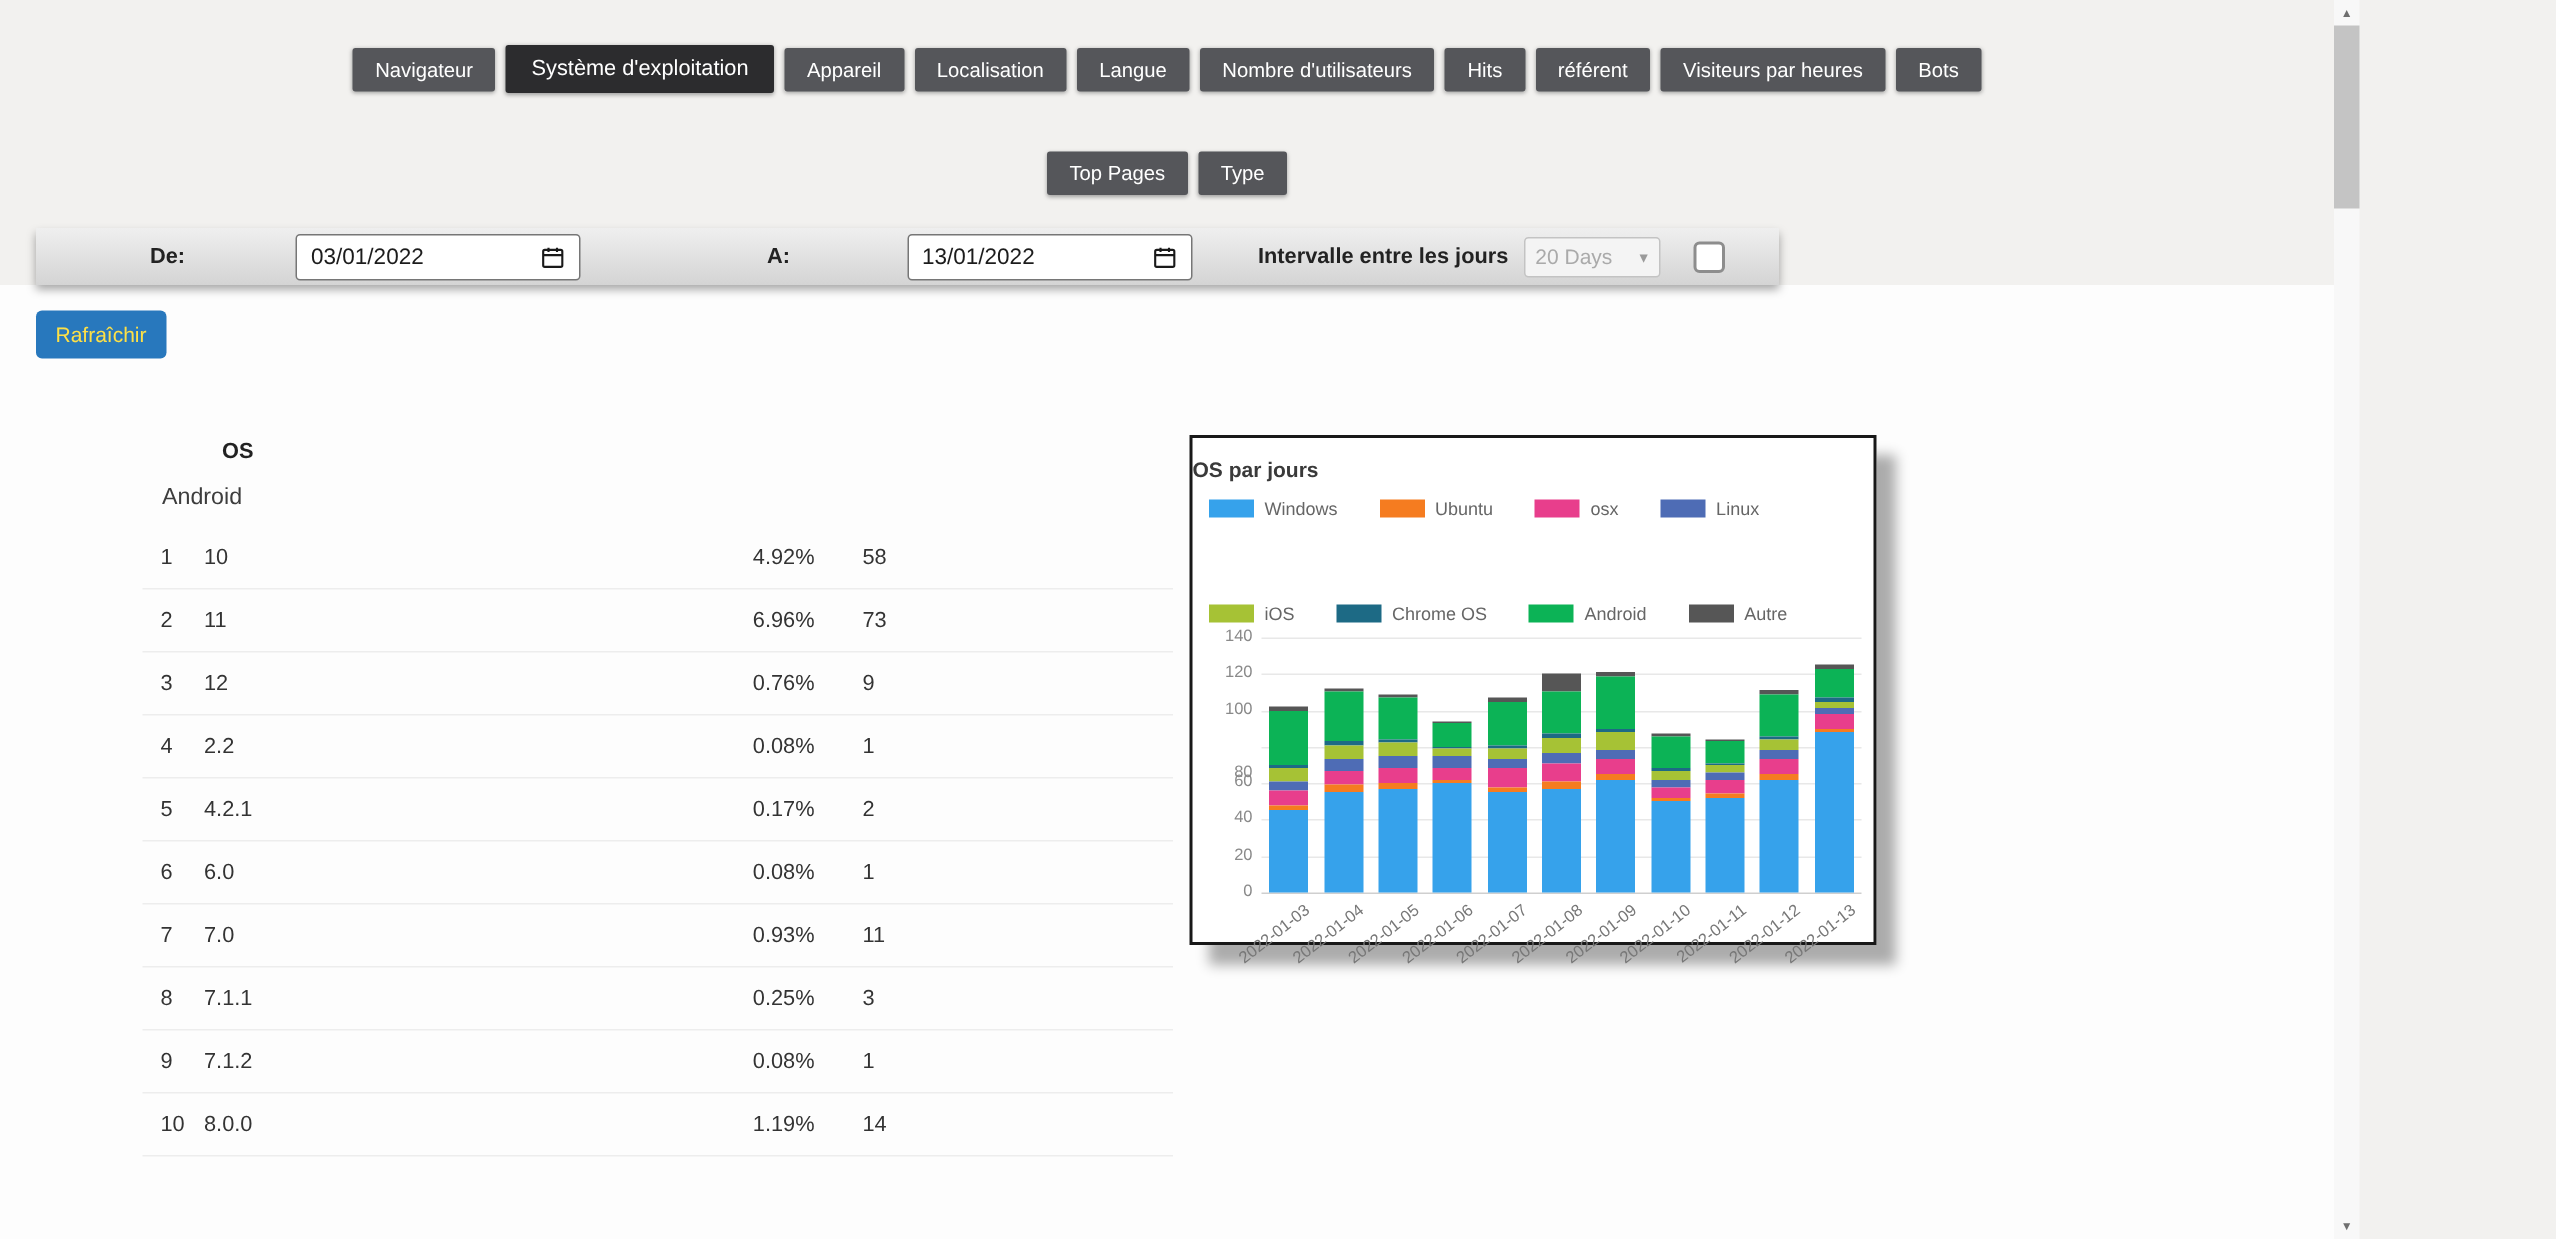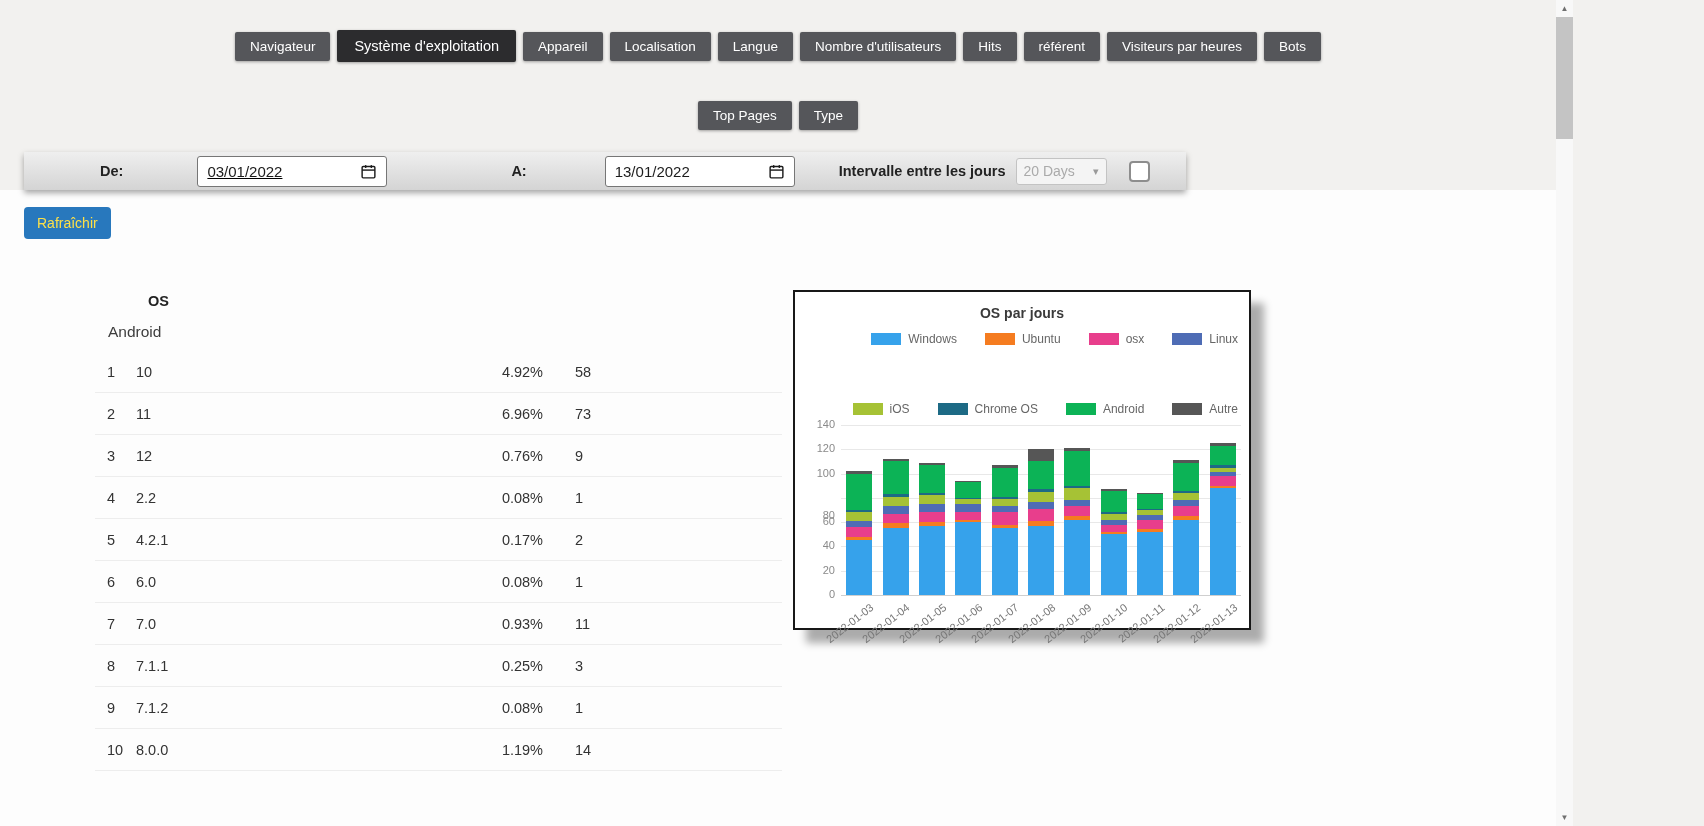--- a/index.html
+++ b/index.html
@@ -32,21 +32,21 @@
   .f-label { font-weight: bold; font-size: 14.5px; color: #222; white-space: nowrap; }
   .lbl-de { margin-left: 76px; }
   .date-input {
     width: 190px; height: 31px; background: #fff; border: 1px solid #767676; border-radius: 3px;
     display: flex; align-items: center; padding: 0 9px;
   }
   .date-input input {
     border: none; outline: none; background: transparent; flex: 1;
     font-size: 15px; color: #1c1c1c; font-family: inherit; width: 100px;
   }
-  .di-1 { margin-left: 74px; text-decoration: underline; }
+  .di-1 { margin-left: 74px; }
   .lbl-a { margin-left: 124px; }
   .di-2 { margin-left: 78px; }
   .lbl-interval { margin-left: 44px; }
   .select-box {
     margin-left: 10px; width: 91px; height: 27px; border: 1px solid #c3c3c3; border-radius: 3px;
     background: #f4f4f4; color: #aaa; display: flex; align-items: center;
     padding: 0 7px; font-size: 14px;
   }
   .select-box .chevron { margin-left: auto; color: #9a9a9a; font-size: 11px; }
   .interval-check {
@@ -73,24 +73,24 @@
   .c-name { flex: 1; }
   .c-pct { width: 90px; text-align: right; }
   .c-count { width: 239px; padding-left: 32px; }
 
   
   .chart-panel {
     position: absolute; left: 793px; top: 3px; width: 458px; height: 340px;
     background: #fff; border: 2px solid #181818;
     box-shadow: 13px 13px 8px rgba(0,0,0,.32);
   }
-  .chart-title { text-align: center; margin-top: 13px; font-size: 14px; font-weight: bold; color: #3a3a3a; }
+  .chart-title { text-align: left; margin-top: 13px; font-size: 14px; font-weight: bold; color: #3a3a3a; }
   .chart-legend {
     width: 432px; margin: 11px auto 0; display: flex; flex-wrap: wrap;
-    justify-content: flex-end; column-gap: 20px; row-gap: 8px; gap: 28px;
+    justify-content: flex-start; column-gap: 20px; row-gap: 8px; gap: 28px;
   }
   .legend-break { flex-basis: 100%; height: 0; }
   .legend-item { display: flex; align-items: center; gap: 7px; font-size: 12px; color: #666; }
   .swatch { display: inline-block; width: 30px; height: 12px; }
   .chart-canvas { position: relative; height: 235px; margin-top: 9px; }
   .plot { position: absolute; left: 46px; top: 0; width: 400px; height: 170px; }
   .gridline { position: absolute; left: 0; right: 0; height: 1px; background: #e8e8e8; }
   .gridline.zero { background: #cfcfcf; }
   .ytick { position: absolute; left: 0; width: 40px; text-align: right; font-size: 11px; color: #8a8a8a; }
   .bar-col { position: absolute; bottom: 0; width: 26px; display: flex; flex-direction: column-reverse; }

